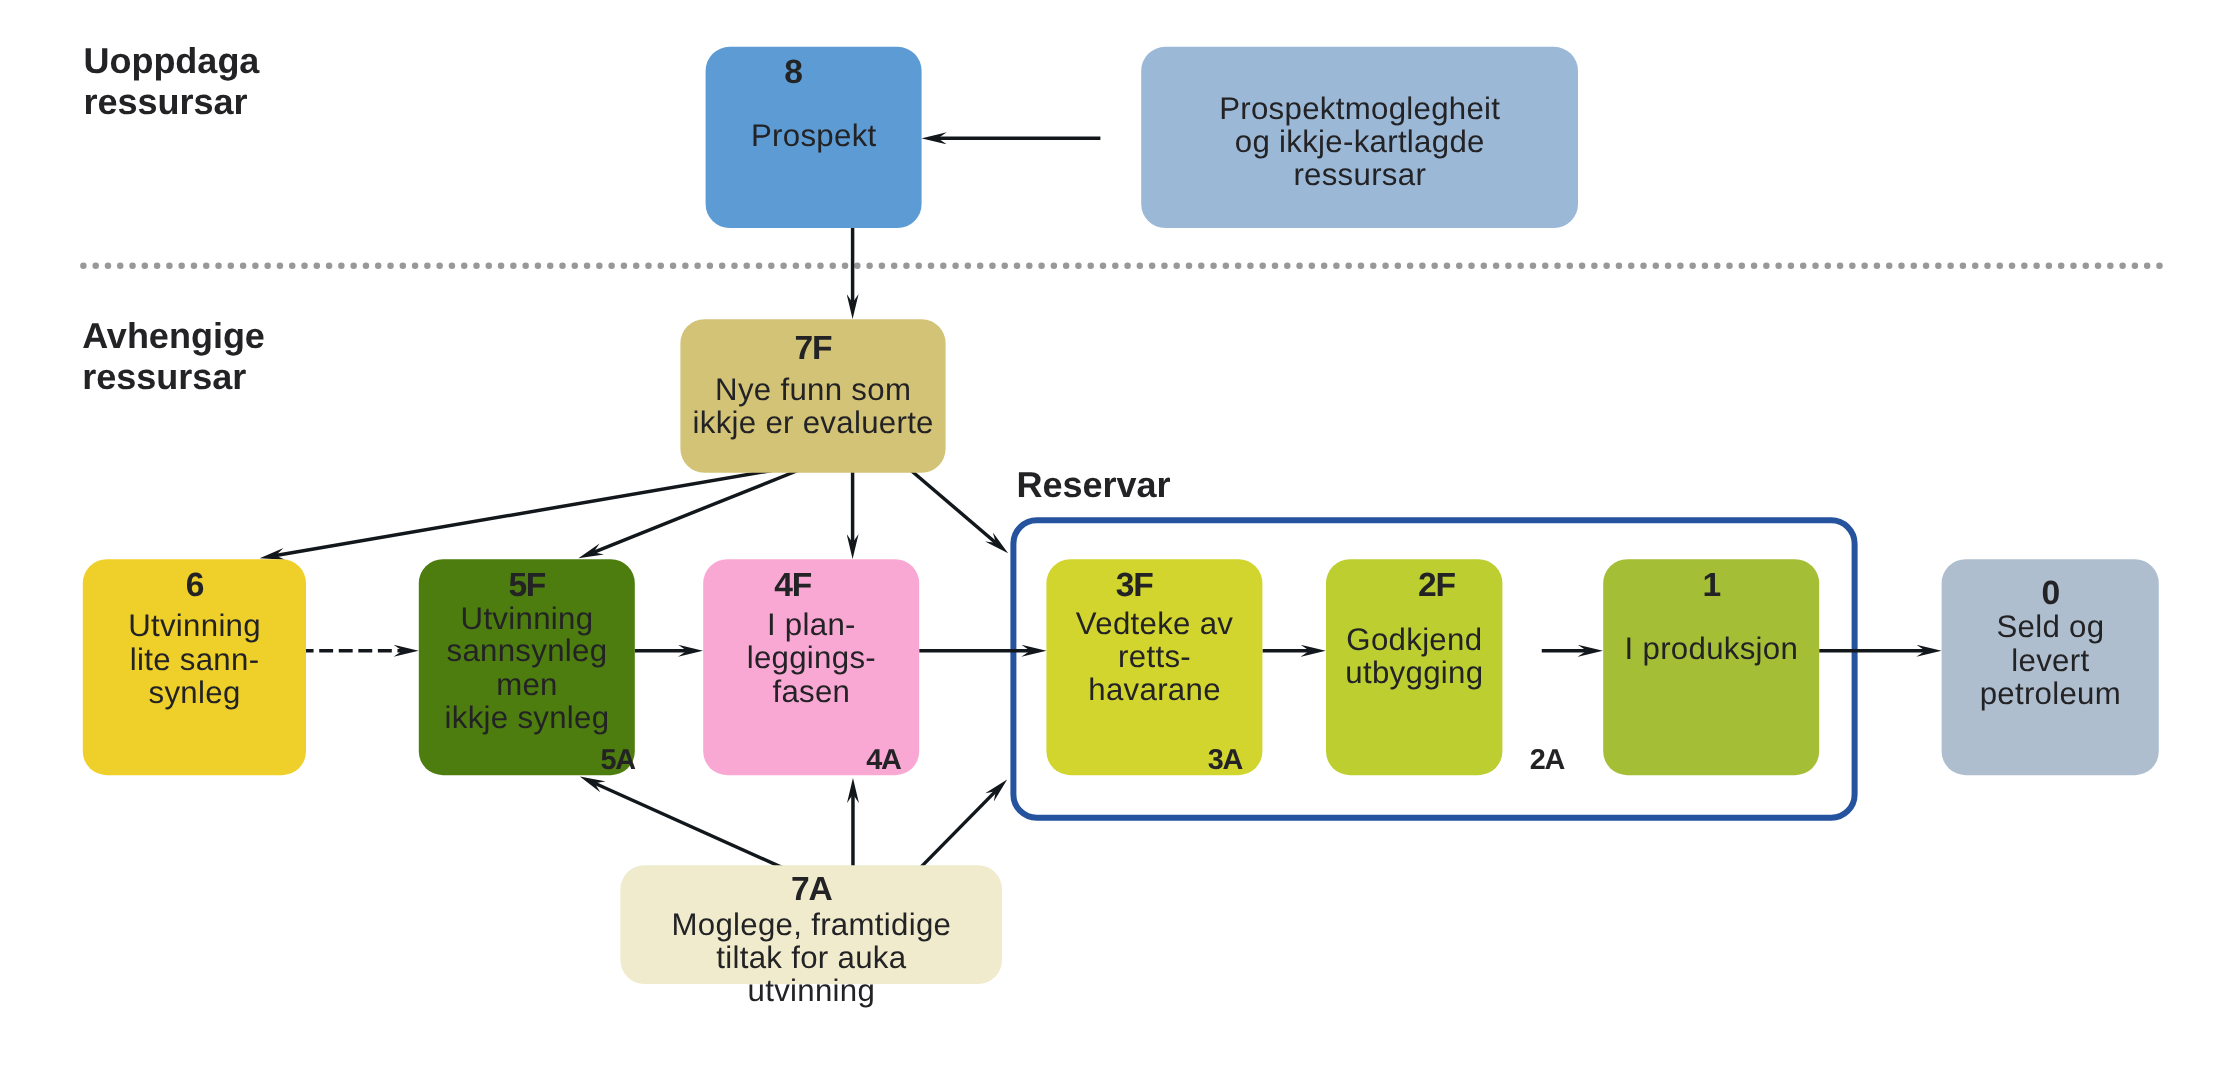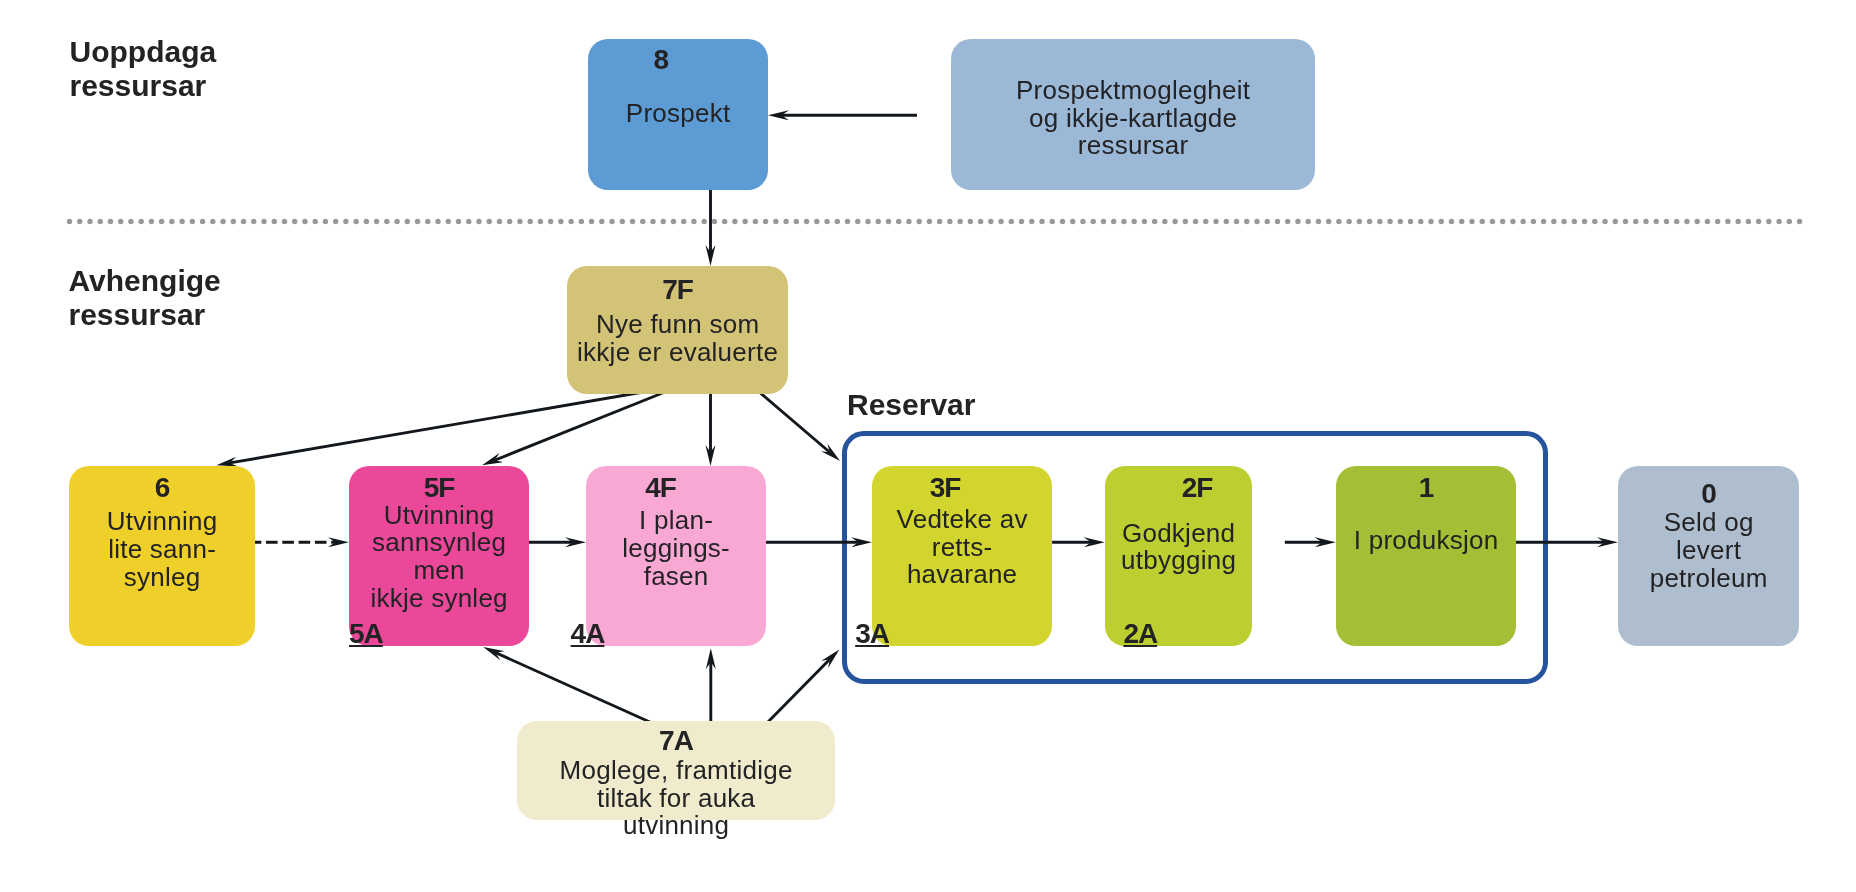--- a/index.html
+++ b/index.html
@@ -13,22 +13,22 @@
   .group-label{position:absolute;font-weight:bold;font-size:30px;color:#232326;}
   .group-label .gl-line{display:block;height:34.4px;line-height:34.4px;white-space:nowrap;}
 
   .node{position:absolute;box-sizing:border-box;border-radius:20px;}
   .node .n-code{position:absolute;left:0;right:0;font-weight:bold;font-size:28px;
                 letter-spacing:-1px;line-height:28px;text-align:center;color:#232326;}
   .node .n-body{position:absolute;left:0;right:0;font-size:26px;line-height:27.7px;
                 letter-spacing:0.25px;text-indent:0.25px;
                 text-align:center;color:#232326;}
   .node .n-body .bl{display:block;height:27.7px;white-space:nowrap;}
-  .n-code-bot{position:absolute;font-weight:bold;font-size:28px;letter-spacing:-1px;
-              line-height:28px;text-align:left;color:#232326;text-decoration:underline;}
+  .n-code-bot{position:absolute;font-weight:bold;font-size:24px;letter-spacing:-1px;
+              line-height:28px;text-align:right;color:#232326;}
   #reservar-frame{position:absolute;box-sizing:border-box;border-radius:22px;
                   border:5px solid #26539E;border-style:solid;}
 </style>
 </head>
 <body>
 
 <div id="stage">
 
   <div id="reservar-frame" style="left: 842px; top: 431px; width: 706px; height: 253px; border-radius: 22px; border-width: 5px; border-color: rgb(38, 83, 158);"></div>
 
@@ -100,21 +100,21 @@
 
   <div class="node" id="nd-u6" style="left: 69px; top: 466px; width: 186px; height: 180px; background: rgb(239, 208, 42);">
     <span class="n-code" style="top:8.4px">6</span>
     <span class="n-body" style="top:42.2px">
       <span class="bl">Utvinning</span>
       <span class="bl">lite sann-</span>
       <span class="bl">synleg</span>
     </span>
   </div>
 
-  <div class="node" id="nd-u5" style="left: 349px; top: 466px; width: 180px; height: 180px; background: #ec4899;">
+  <div class="node" id="nd-u5" style="left: 349px; top: 466px; width: 180px; height: 180px; background: #4d7c0f;">
     <span class="n-code" style="top:8px">5F</span>
     <span class="n-body" style="top:35.6px">
       <span class="bl">Utvinning</span>
       <span class="bl">sannsynleg</span>
       <span class="bl">men</span>
       <span class="bl">ikkje synleg</span>
     </span>
   </div>
 
   <div class="node" id="nd-u4" style="left: 586px; top: 466px; width: 180px; height: 180px; background: #f9a8d4;">

